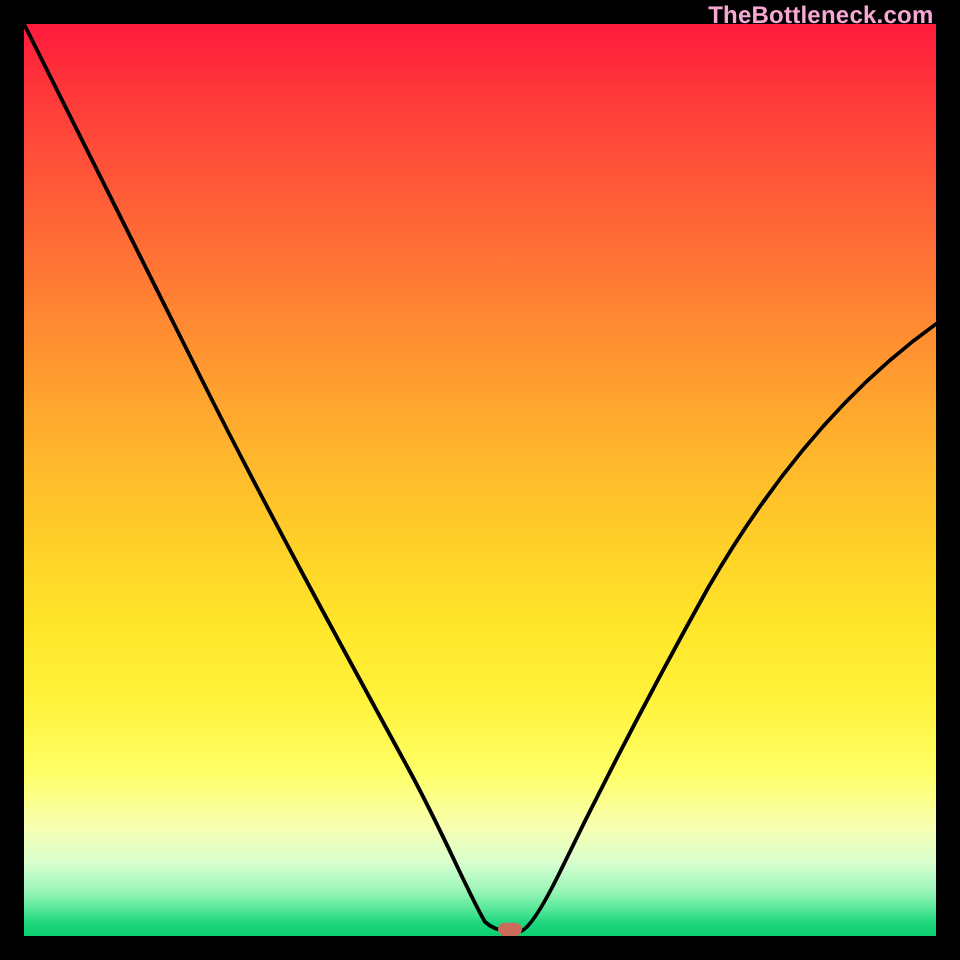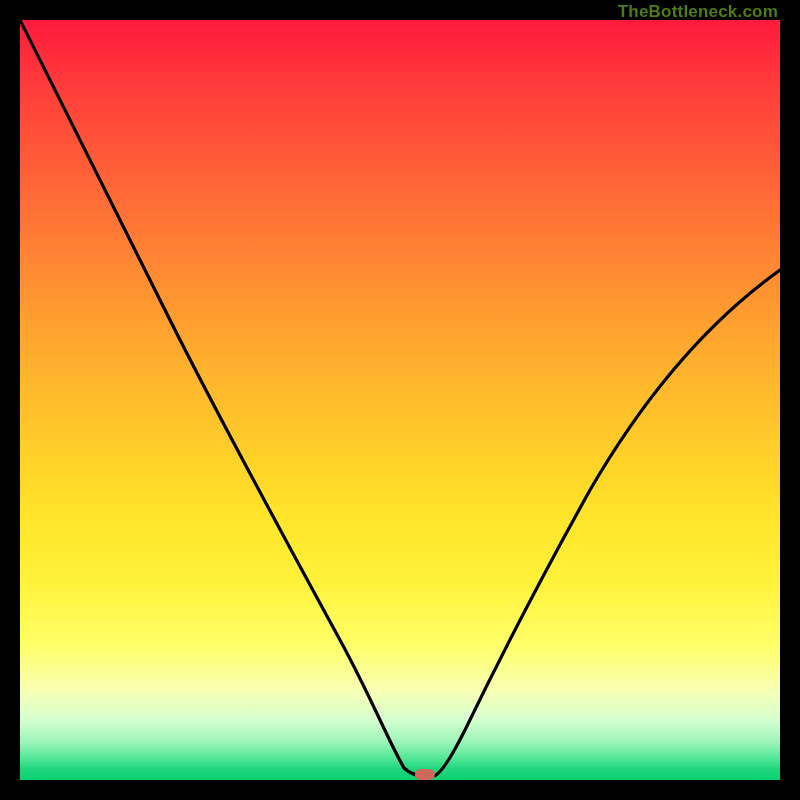--- a/index.html
+++ b/index.html
@@ -40,22 +40,22 @@
       #9cf5b8 95%,
       #58e89a 97%,
       #21d77e 98.5%,
       #0bcf70 100%
     );
   }
   .watermark {
     position: absolute;
     top: 2px;
     right: 22px;
-    color: #4d7c0f;
-    font-size: 17px;
+    color: #f9a8d4;
+    font-size: 20px;
     font-weight: 600;
     letter-spacing: 0.2px;
     user-select: none;
   }
   svg.curve {
     position: absolute;
     left: 0; top: 0;
     width: 760px; height: 760px;
   }
   .marker {

